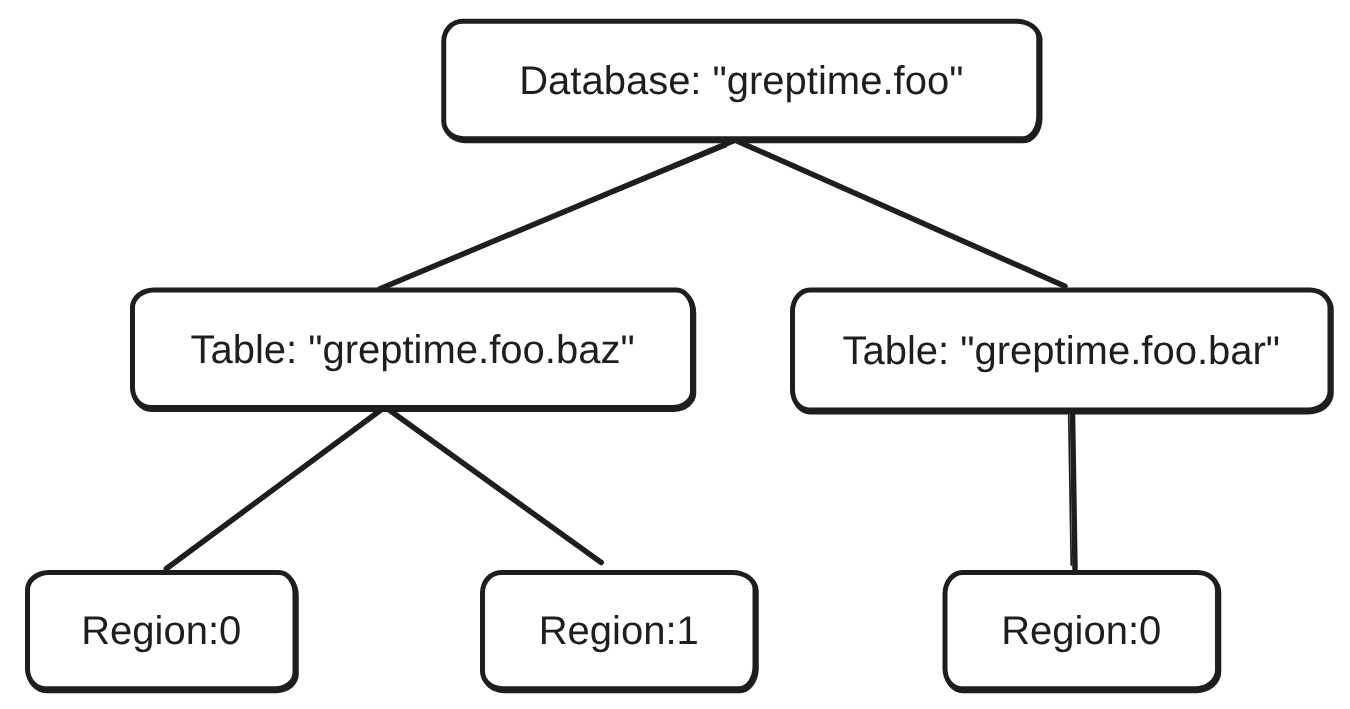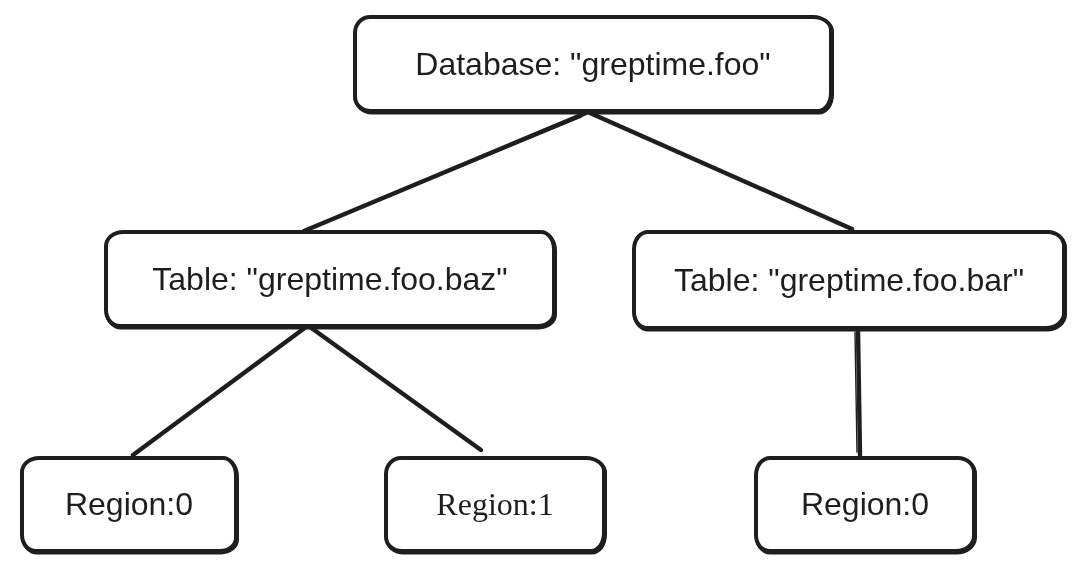--- a/index.html
+++ b/index.html
@@ -38,21 +38,21 @@
   }
   
   .node.r1 { border-radius: 17px 20px 15px 18px / 18px 15px 20px 16px; }
   .node.r2 { border-radius: 19px 15px 18px 16px / 16px 19px 15px 18px; }
   .node.r3 { border-radius: 16px 18px 20px 15px / 19px 16px 17px 18px; }
 
   .node-database   { left: 353px; top: 15px;  width: 480px; height: 98px; }
   .node-table-baz  { left: 104px; top: 230px; width: 452px; height: 98px; }
   .node-table-bar  { left: 632px; top: 230px; width: 434px; height: 100px; }
   .node-region-baz-0 { left: 20px;  top: 456px; width: 218px; height: 97px; }
-  .node-region-baz-1 { left: 384px; top: 456px; width: 222px; height: 97px; font-family: Liberation Serif, serif; }
+  .node-region-baz-1 { left: 384px; top: 456px; width: 222px; height: 97px; }
   .node-region-bar-0 { left: 754px; top: 456px; width: 222px; height: 97px; }
 
   .node-label {
     display: inline-block;
     padding: 0 10px;
   }
 </style>
 </head>
 <body>
 

